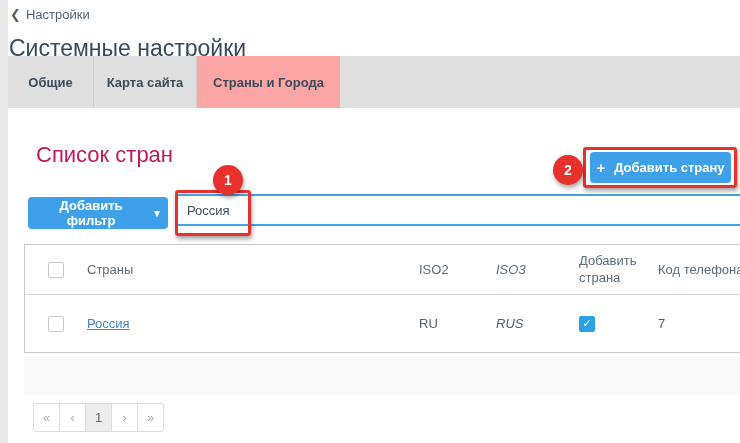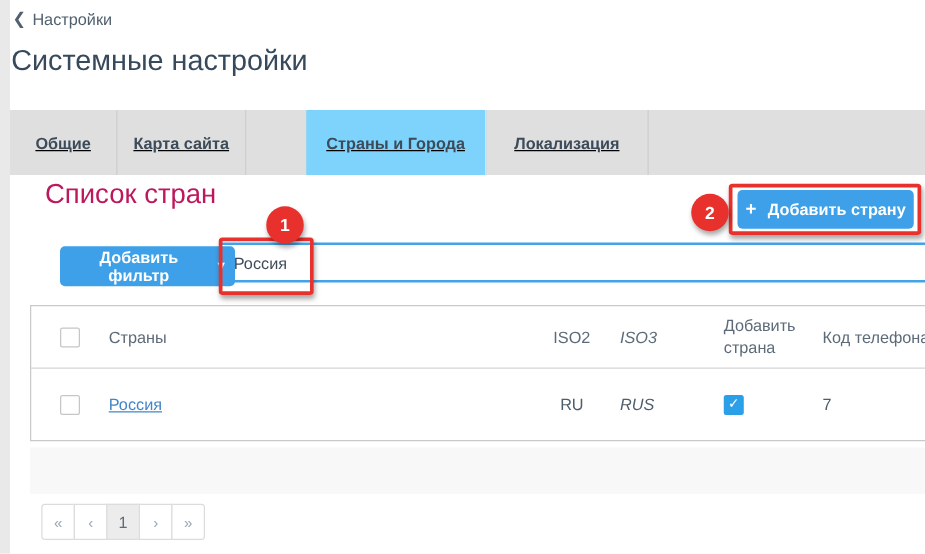--- a/index.html
+++ b/index.html
@@ -10,52 +10,52 @@
     -webkit-font-smoothing:antialiased;
   }
   .left-strip{position:absolute;left:0;top:0;width:8px;height:443px;background:#e9e9e9;}
 
   
   .breadcrumb{position:absolute;left:10px;top:7px;font-size:13px;color:#51616f;cursor:pointer;display:flex;align-items:center;gap:5px;}
   .breadcrumb .chev{font-size:13px;color:#51616f;}
   .page-title{position:absolute;left:9px;top:35px;font-size:23px;color:#374a5c;}
 
   
-  .tabbar{position:absolute;left:8px;top:88px;width:732px;height:52px;background:#dfdfdf;display:flex;text-decoration:underline;}
+  .tabbar{position:absolute;left:8px;top:56px;width:732px;height:52px;background:#dfdfdf;display:flex;}
   .tab{height:52px;display:flex;align-items:center;justify-content:center;
        font-size:13px;font-weight:bold;color:#3c4b59;border-right:1px solid #cecece;
        box-sizing:border-box;cursor:pointer;white-space:nowrap;}
   .tab.w1{width:86px}.tab.w2{width:83px}.tab.w3{width:103px}.tab.w4{width:148px}
   .tab.w5{width:144px}.tab.w6{width:130px}
-  .tab.active{background:#7dd3fc;border-right-color:#dfdfdf;margin-left:48px;}
+  .tab.active{background:#fca5a5;border-right-color:#dfdfdf;}
 
   .section-title{position:absolute;left:36px;top:142px;font-size:22px;color:#be185d;}
 
   
   .btn-blue{background:#3da0e8;color:#ffffff;font-size:13px;font-weight:bold;
             border:none;border-radius:4px;display:flex;align-items:center;justify-content:center;cursor:pointer;}
   .add-btn{position:absolute;left:590px;top:152px;width:141px;height:31px;gap:9px;}
   .add-btn .plus{font-size:15px;font-weight:bold;}
 
   
   .filter-input{position:absolute;left:176px;top:194px;width:564px;height:32px;box-sizing:border-box;
                 border:none;border-top:2px solid #44a2e6;border-bottom:2px solid #44a2e6;
                 background:#ffffff;font-family:inherit;font-size:13px;color:#3f4c59;padding:0 0 0 11px;outline:none;}
-  .filter-btn{position:absolute;left:48px;top:197px;width:140px;height:32px;gap:4px;align-items:center;}
+  .filter-btn{position:absolute;left:28px;top:197px;width:140px;height:32px;gap:4px;align-items:center;}
   .filter-btn .caret{font-size:10px;}
 
   
   .table{position:absolute;left:24px;top:244px;width:722px;height:109px;box-sizing:border-box;
          border:1px solid #c9c9c9;background:#fff;}
   .t-row{display:flex;align-items:center;box-sizing:border-box;}
   .t-head{height:50px;border-bottom:1px solid #d5d5d5;font-size:13px;color:#5d6b79;}
   .t-body{height:57px;font-size:13px;color:#4e5d6b;}
   .c-check{width:62px;display:flex;justify-content:flex-start;padding-left:23px;box-sizing:border-box;}
   .c-country{width:332px;}
-  .c-iso2{width:77px;text-align:center;}
+  .c-iso2{width:77px;}
   .c-iso3{width:83px;font-style:italic;}
   .c-main{width:79px;line-height:1.3;}
   .c-phone{flex:1;white-space:nowrap;}
   .checkbox{width:16px;height:16px;border:1px solid #c6c6c6;border-radius:2px;background:#fff;box-sizing:border-box;cursor:pointer;}
   .checkbox.checked{background:#2b9fe8;border-color:#2b9fe8;color:#fff;font-size:11px;font-weight:bold;
                     display:flex;align-items:center;justify-content:center;}
   .country-link{color:#4286c8;text-decoration:underline;cursor:pointer;}
 
   .band{position:absolute;left:24px;top:358px;width:716px;height:37px;background:#f8f8f8;}
 
@@ -86,21 +86,20 @@
 <div class="breadcrumb">
   <span class="chev">❮</span>
   <span>Настройки</span>
 </div>
 <div class="page-title">Системные настройки</div>
 
 <div class="tabbar">
   <div class="tab w1">Общие</div>
   <div class="tab w3">Карта сайта</div>
   <div class="tab w5 active">Страны и Города</div>
-  <div class="tab w6">Локализация</div>
 </div>
 
 <div class="section-title">Список стран</div>
 
 <button class="btn-blue add-btn">
   <span class="plus">+</span>
   <span>Добавить страну</span>
 </button>
 
 <input class="filter-input" readonly="" value="Россия" style="">

